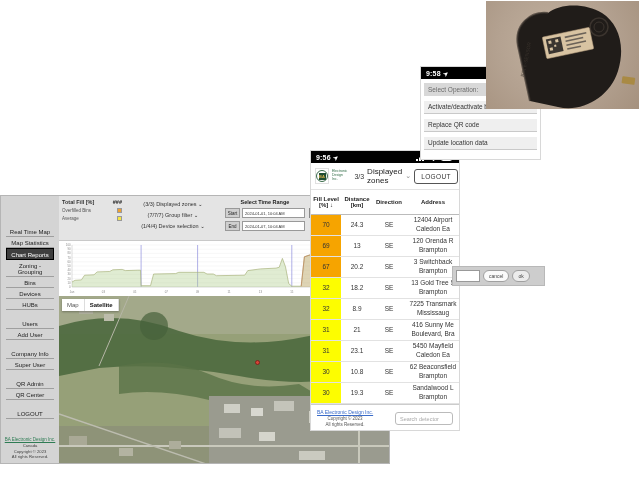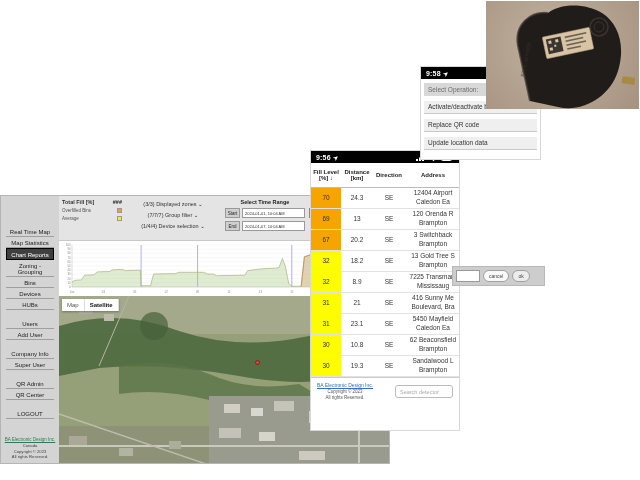--- a/index.html
+++ b/index.html
@@ -304,20 +304,33 @@
             <circle cx="4.5" cy="6" r="0.9" fill="#fff"></circle>
           </svg>
         <svg width="13" height="7">
             <rect x="0.5" y="0.5" width="10" height="6" rx="1" stroke="#fff" stroke-width="1" fill="none"></rect>
             <rect x="1.5" y="1.5" width="6" height="4" fill="#fff"></rect>
             <rect x="11.3" y="2.2" width="1.2" height="2.6" fill="#fff"></rect>
           </svg>
       </span>
     </div>
 
+    <div class="z-header">
+      <div class="z-logo">
+        <div class="z-logo-ring">
+            <div class="z-logo-core">BA</div>
+          </div>
+      </div>
+      <div class="z-logo-text">Electronic
+Design Inc.</div>
+      <span class="z-count">3/3</span>
+      <span class="z-title">Displayed zones</span>
+      <span class="z-chev">⌄</span>
+      <button class="z-logout">LOGOUT</button>
+    </div>
 
     <table class="zones">
       <colgroup>
           <col style="width:30px">
           <col style="width:32px">
           <col style="width:32px">
           <col style="width:56px">
         </colgroup>
       <thead>
         <tr>

